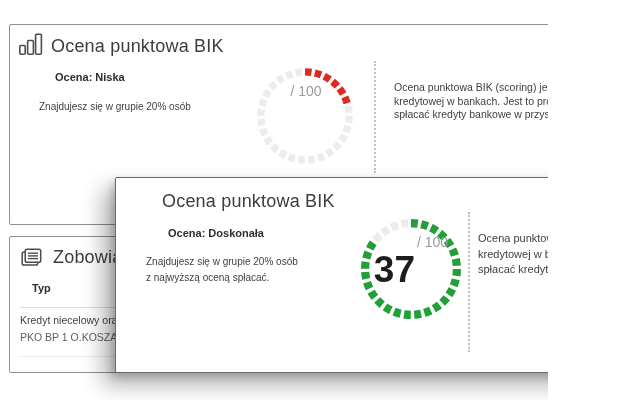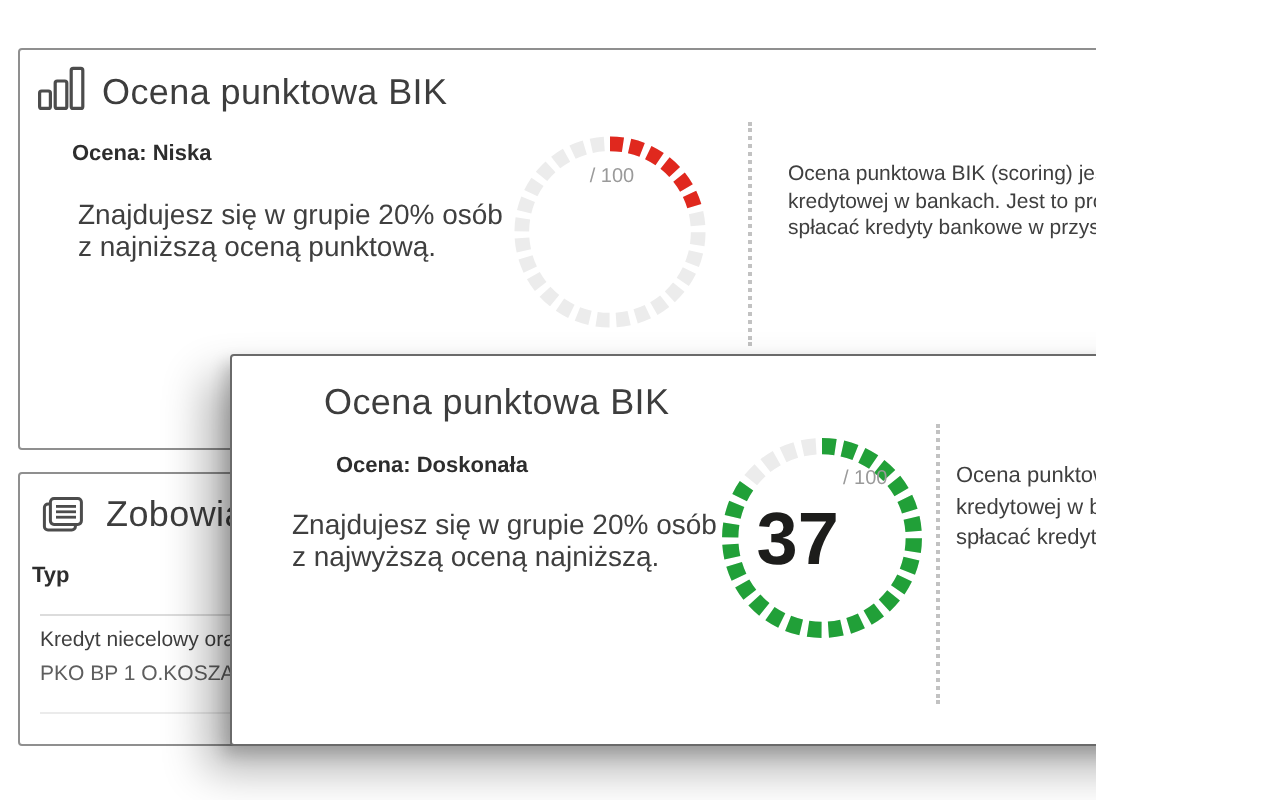--- a/index.html
+++ b/index.html
@@ -10,33 +10,33 @@
   }
   .stage{position:relative;width:548px;height:400px;background:#fff;overflow:hidden;}
   .card{position:absolute;background:#fff;border:1px solid var(--border,#8f8f8f);border-radius:2px;box-sizing:border-box;}
   #card-low{left:9px;top:24px;width:694px;height:201px;z-index:1;}
   #card-liab{left:9px;top:236px;width:394px;height:137px;z-index:1;}
   #card-high{left:115px;top:177px;width:588px;height:196px;z-index:3;border-color:#6a6a6a;
     box-shadow:-12px 12px 22px rgba(0,0,0,0.30), -3px 4px 8px rgba(0,0,0,0.18);}
   .abs{position:absolute;}
   .card-title{font-size:18px;font-weight:400;color:#3d3d3d;letter-spacing:0.2px;white-space:nowrap;}
   .rating-label{font-size:11px;font-weight:700;color:#2d2d2d;white-space:nowrap;}
-  .summary{font-size:14px;color:#3f3f3f;line-height:16px;white-space:nowrap;}
+  .summary{font-size:10px;color:#3f3f3f;line-height:16px;white-space:nowrap;}
   .info{color:#3f3f3f;white-space:nowrap;}
   .info-low{font-size:10.5px;line-height:13.5px;}
   .info-high{font-size:11px;line-height:15.5px;}
   .vdots{border-left:2px dotted #c2c2c2;width:0;}
   .gauge-wrap{position:absolute;}
   .gauge-wrap svg{display:block;}
   .score-box{position:absolute;left:0;top:0;width:100%;height:100%;
     display:flex;align-items:center;justify-content:center;}
   .score-num{font-weight:700;color:#1d1d1b;line-height:1;}
   .score-low-num{font-size:33px;}
   .score-high-num{font-size:37px;}
-  .score-max{font-size:10px;color:#9a9a9a;margin-left:2px;align-self:flex-start;margin-top:16px;white-space:pre;}
+  .score-max{font-size:14px;color:#9a9a9a;margin-left:2px;align-self:flex-start;margin-top:16px;white-space:pre;}
   .col-header{font-size:11px;font-weight:700;color:#2d2d2d;}
   .hline{position:absolute;height:0;border-top:1px solid #dcdcdc;}
   .row-type{font-size:10.5px;color:#3f3f3f;white-space:nowrap;}
   .row-bank{font-size:10.5px;color:#5e5e5e;white-space:nowrap;}
   .icon{display:block;}
 </style>
 </head>
 <body>
 
 <div class="stage">
@@ -44,24 +44,23 @@
   <section class="card" id="card-low">
     <span class="icon abs" style="left:7px;top:6px;">
       <svg width="27" height="27" viewBox="0 0 27 27" fill="none">
         <rect x="2.8" y="14.5" width="5.4" height="8.7" rx="1" stroke="#4c4c4c" stroke-width="1.6"></rect>
         <rect x="10.6" y="9.5" width="5.8" height="13.7" rx="1" stroke="#4c4c4c" stroke-width="1.6"></rect>
         <rect x="18.6" y="3.2" width="5.8" height="20" rx="1" stroke="#4c4c4c" stroke-width="1.6"></rect>
       </svg>
     </span>
     <h1 class="card-title abs" style="left:41px;top:11px;margin:0;">Ocena punktowa BIK</h1>
 
-    <div class="rating-label abs" style="left:26px;top:46px;">Ocena: Niska</div>
+    <div class="rating-label abs" style="left:45px;top:46px;">Ocena: Niska</div>
     <div class="summary abs" style="left:29px;top:74px;">
       <div>Znajdujesz się w grupie 20% osób</div>
-      <div>z najniższą oceną punktową.</div>
     </div>
 
     <div class="gauge-wrap" style="left:246px;top:42px;width:98px;height:98px;">
       <svg viewBox="0 0 100 100" width="98" height="98">
         <g transform="rotate(-90 50 50)">
           <circle class="track" cx="50" cy="50" r="45" fill="none" stroke="var(--track)" stroke-width="7.5" stroke-dasharray="6.66466441511549 3.433311971423131"></circle>
           <circle class="val" cx="50" cy="50" r="45" fill="none" stroke="var(--red)" stroke-width="7.5" stroke-dasharray="6.66466441511549 3.433311971423131 6.66466441511549 3.433311971423131 6.66466441511549 3.433311971423131 6.66466441511549 3.433311971423131 6.66466441511549 3.433311971423131 6.66466441511549 3.433311971423131 0 282.7433388230814"></circle>
         </g>
       </svg>
       <div class="score-box">
@@ -83,37 +82,37 @@
       <svg width="25" height="25" viewBox="0 0 25 25" fill="none">
         <rect x="3.2" y="7" width="15.5" height="13" rx="1.8" stroke="#4c4c4c" stroke-width="1.5"></rect>
         <rect x="6.2" y="4.2" width="15.5" height="13" rx="1.8" fill="#ffffff" stroke="#4c4c4c" stroke-width="1.5"></rect>
         <line x1="9" y1="8.2" x2="19" y2="8.2" stroke="#4c4c4c" stroke-width="1.4"></line>
         <line x1="9" y1="10.9" x2="19" y2="10.9" stroke="#4c4c4c" stroke-width="1.4"></line>
         <line x1="9" y1="13.6" x2="19" y2="13.6" stroke="#4c4c4c" stroke-width="1.4"></line>
       </svg>
     </span>
     <h1 class="card-title abs" style="left:43px;top:10px;margin:0;">Zobowiązania</h1>
 
-    <div class="col-header abs" style="left:6px;top:45px;">Typ</div>
+    <div class="col-header abs" style="left:22px;top:45px;">Typ</div>
     <div class="hline" style="left:10px;right:0;top:70px;"></div>
 
     <div class="abs" style="left:10px;top:77px;">
       <div class="row-type">Kredyt niecelowy oraz k</div>
       <div class="row-bank" style="margin-top:5px;">PKO BP 1 O.KOSZALIN</div>
     </div>
     <div class="hline" style="left:10px;right:0;top:119px;border-top-color:#ebebeb;"></div>
   </section>
 
   <section class="card" id="card-high">
     <h1 class="card-title abs" style="left:46px;top:13px;margin:0;">Ocena punktowa BIK</h1>
 
     <div class="rating-label abs" style="left:30px;top:49px;margin-left:22px;">Ocena: Doskonała</div>
     <div class="summary abs" style="left:30px;top:76px;">
       <div>Znajdujesz się w grupie 20% osób</div>
-      <div>z najwyższą oceną najniższą.</div>
+      <div>z najwyższą oceną spłacać.</div>
     </div>
 
     <div class="gauge-wrap" style="left:244px;top:40px;width:102px;height:102px;">
       <svg viewBox="0 0 100 100" width="102" height="102">
         <g transform="rotate(-90 50 50)">
           <circle class="track" cx="50" cy="50" r="45" fill="none" stroke="var(--track)" stroke-width="8" stroke-dasharray="6.66466441511549 3.433311971423131"></circle>
           <circle class="val" cx="50" cy="50" r="45" fill="none" stroke="var(--green)" stroke-width="8" stroke-dasharray="6.66466441511549 3.433311971423131 6.66466441511549 3.433311971423131 6.66466441511549 3.433311971423131 6.66466441511549 3.433311971423131 6.66466441511549 3.433311971423131 6.66466441511549 3.433311971423131 6.66466441511549 3.433311971423131 6.66466441511549 3.433311971423131 6.66466441511549 3.433311971423131 6.66466441511549 3.433311971423131 6.66466441511549 3.433311971423131 6.66466441511549 3.433311971423131 6.66466441511549 3.433311971423131 6.66466441511549 3.433311971423131 6.66466441511549 3.433311971423131 6.66466441511549 3.433311971423131 6.66466441511549 3.433311971423131 6.66466441511549 3.433311971423131 6.66466441511549 3.433311971423131 6.66466441511549 3.433311971423131 6.66466441511549 3.433311971423131 6.66466441511549 3.433311971423131 6.66466441511549 3.433311971423131 6.66466441511549 3.433311971423131 0 282.7433388230814"></circle>
         </g>
       </svg>
       <div class="score-box">

